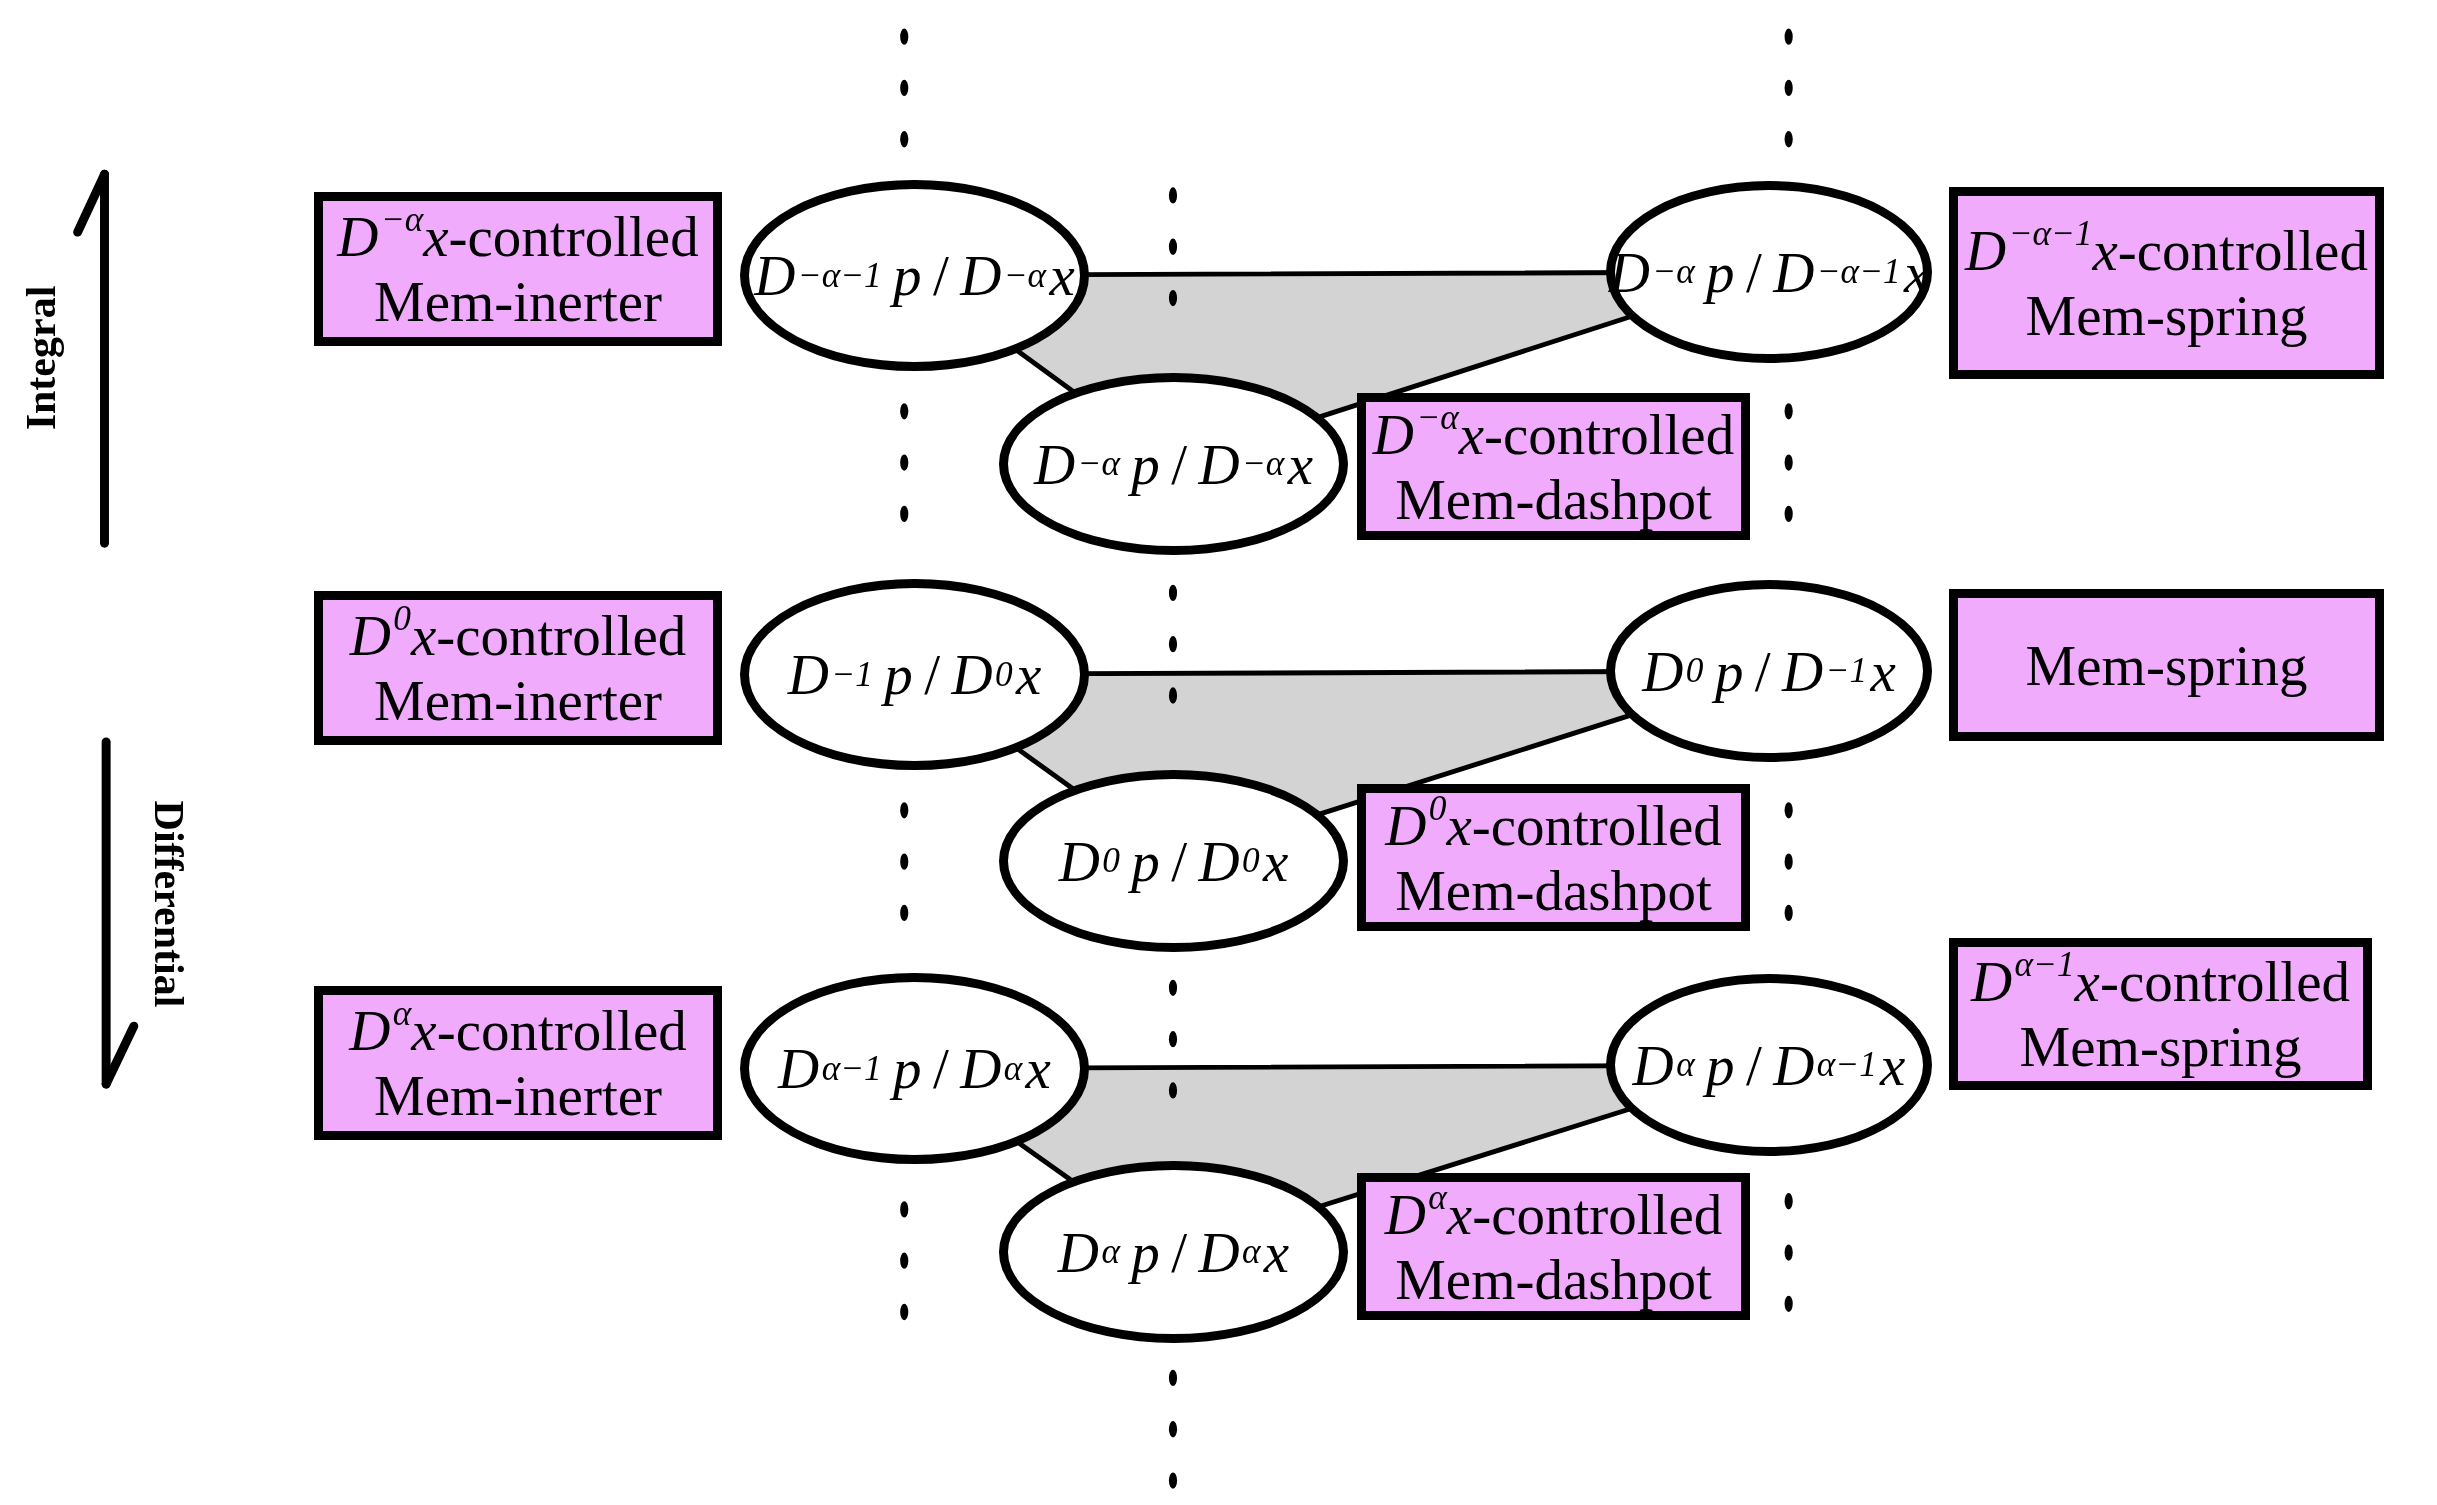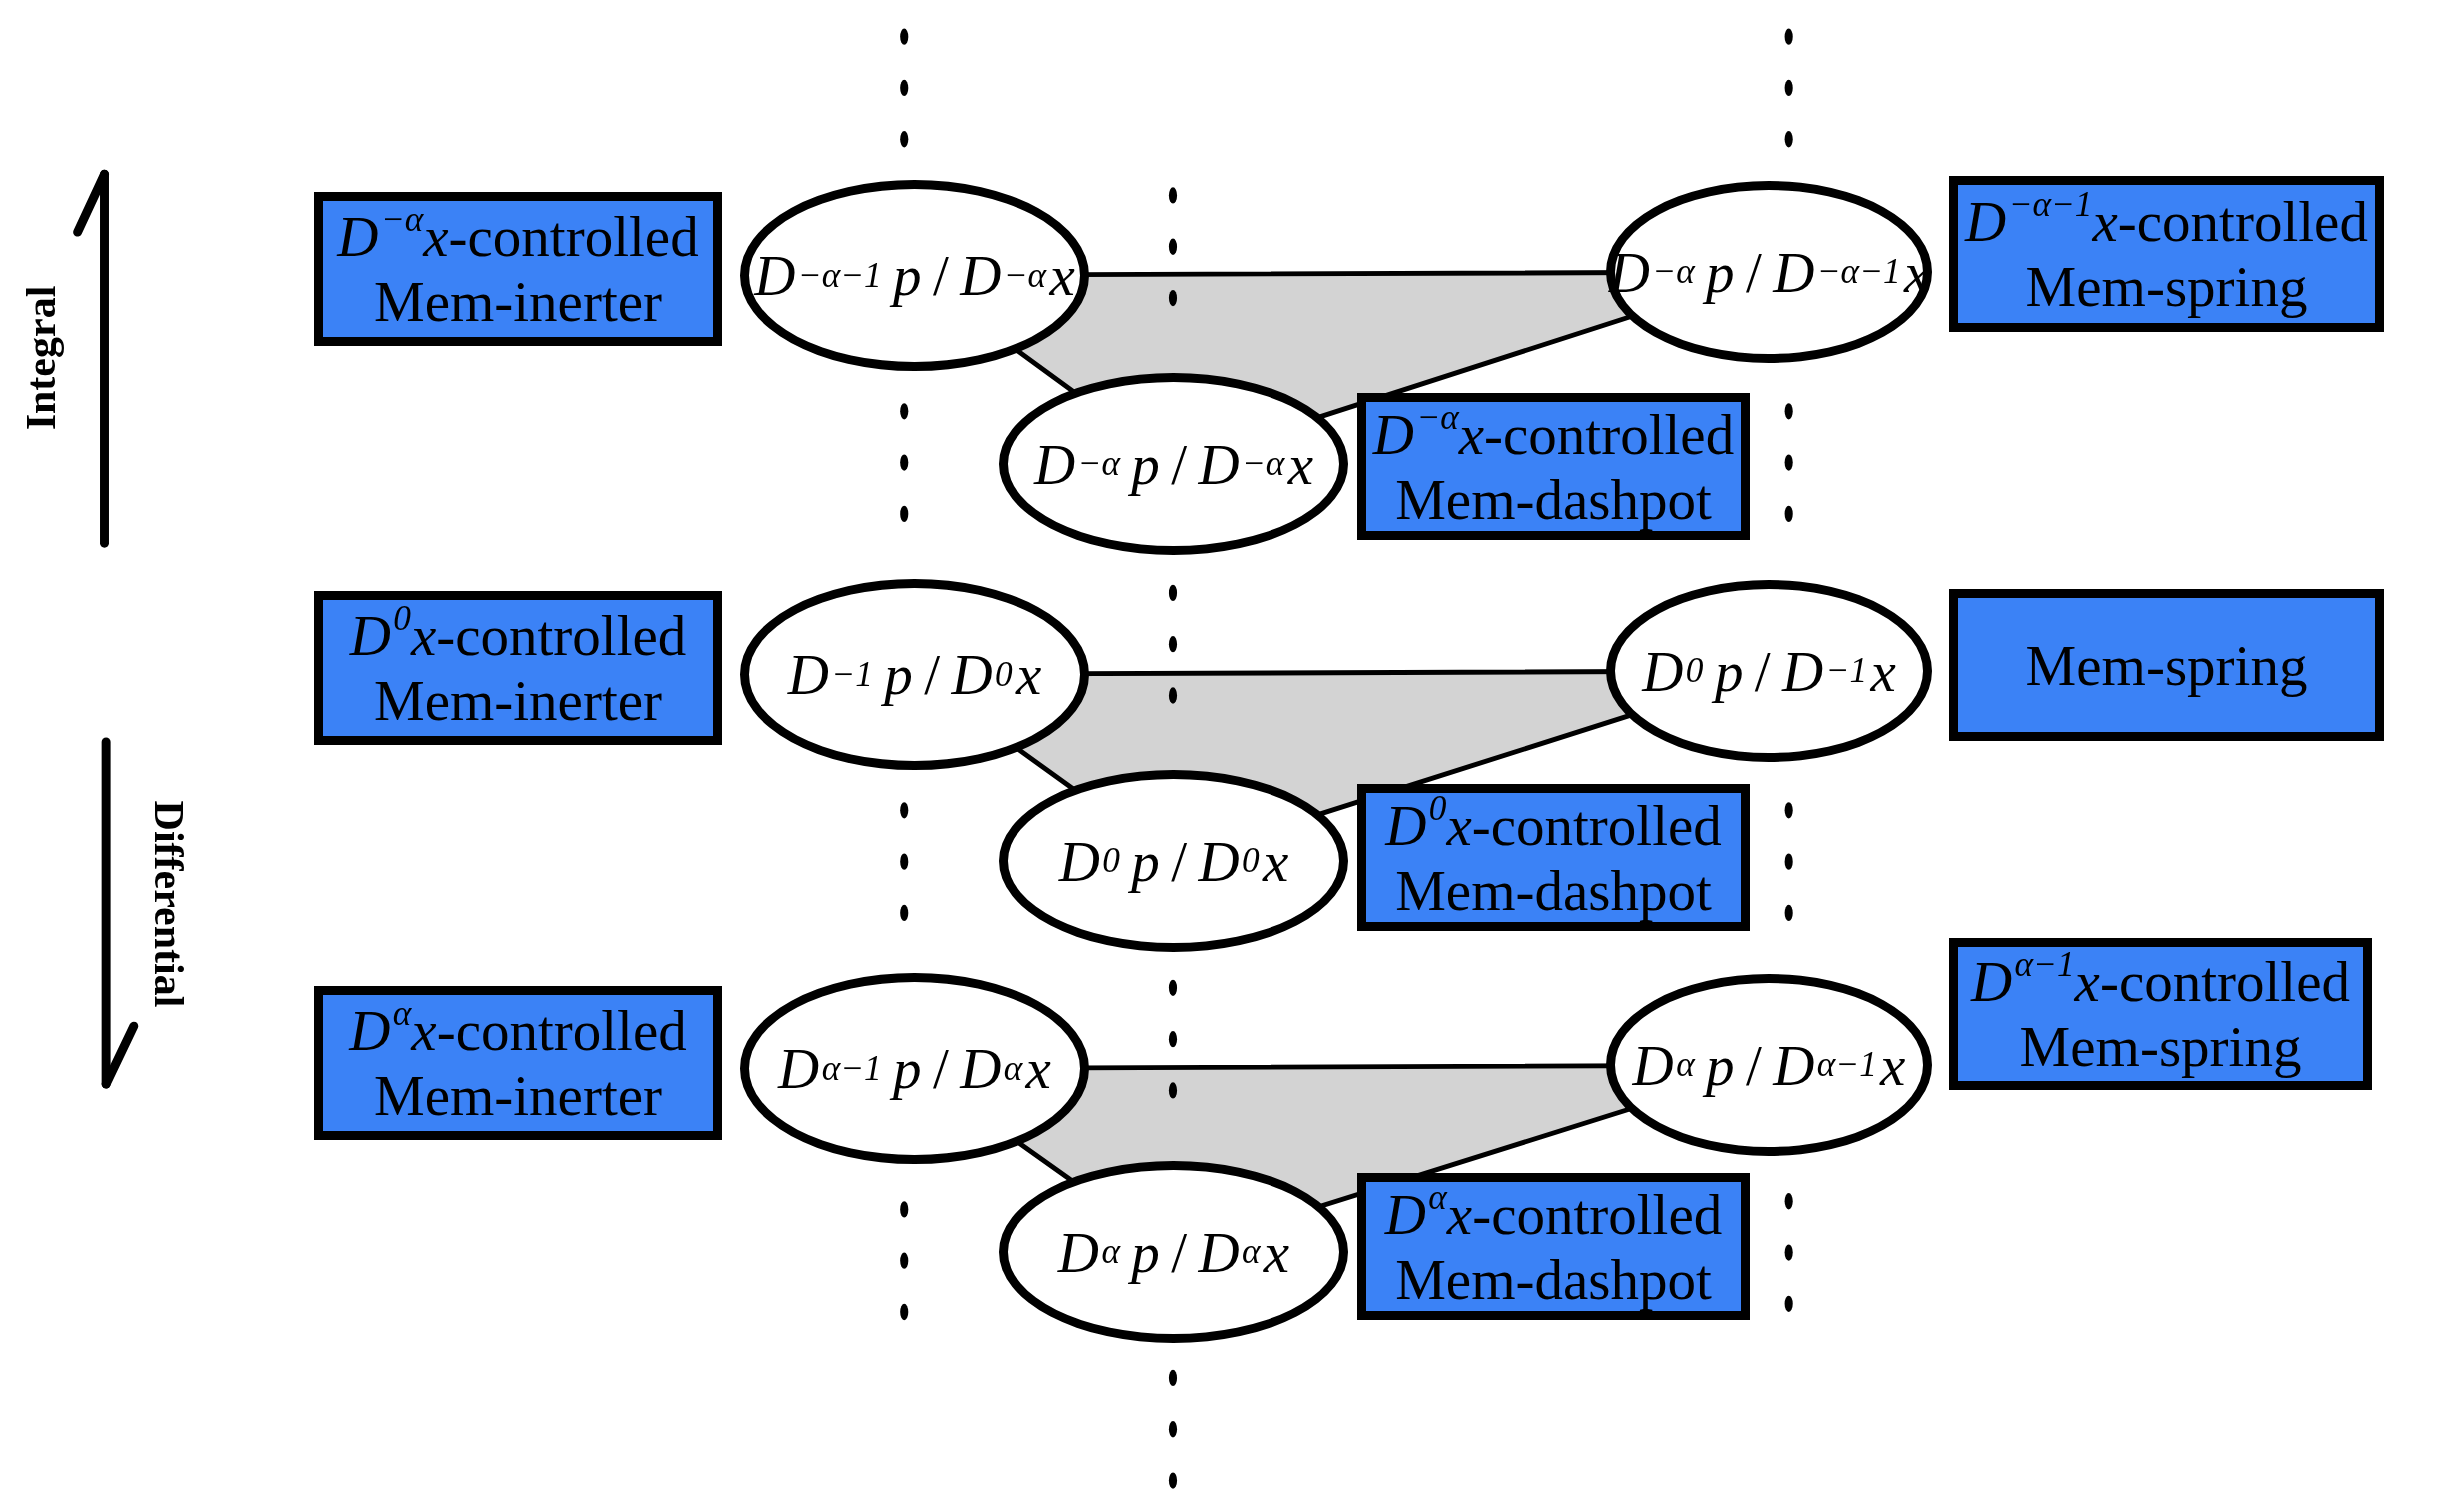--- a/index.html
+++ b/index.html
@@ -3,21 +3,21 @@
 <meta charset="utf-8">
 <style>
   html,body{margin:0;padding:0;}
   body{
     width:2438px;height:1505px;position:relative;background:#ffffff;
     font-family:"Liberation Serif","DejaVu Serif",serif;color:#000;
     overflow:hidden;
   }
   #underlay{position:absolute;left:0;top:0;z-index:1;}
   .box{
-    position:absolute;box-sizing:border-box;background:#3b82f6;border:9.8px solid #000;
+    position:absolute;box-sizing:border-box;background:#f0abfc;border:9.8px solid #000;
     display:flex;flex-direction:column;justify-content:center;align-items:center;
     text-align:center;z-index:2;font-size:57px;
   }
   .bline{line-height:65px;white-space:nowrap;}
   .ellipse{
     position:absolute;box-sizing:border-box;background:#fff;border:9.8px solid #000;
     border-radius:50%;display:flex;justify-content:center;align-items:center;
     z-index:2;font-size:57px;white-space:nowrap;
   }
   .it{font-style:italic;}
@@ -116,21 +116,21 @@
 <div class="ellipse" style="left:1606px;top:181px;width:326px;height:182px">
   <span class="it">D</span>
     <sup class="sup">−α</sup>
     <span class="it sp">p</span>
     <span class="slash">/</span>
     <span class="it">D</span>
     <sup class="sup">−α−1</sup>
     <span class="it xsp">x</span>
 </div>
 
-<div class="box" style="left:1949px;top:176px;width:435px;height:156px">
+<div class="box" style="left:1949px;top:187px;width:435px;height:192px">
   <div class="bline"><span class="it">D</span><sup class="sup">−α−1</sup><span class="it">x</span><span>-controlled</span></div>
   <div class="bline">Mem-spring</div>
 </div>
 
 <div class="box" style="left:314px;top:591px;width:408px;height:154px">
   <div class="bline"><span class="it">D</span><sup class="sup">0</sup><span class="it">x</span><span>-controlled</span></div>
   <div class="bline">Mem-inerter</div>
 </div>
 
 <div class="ellipse" style="left:740px;top:579px;width:349px;height:191px">

